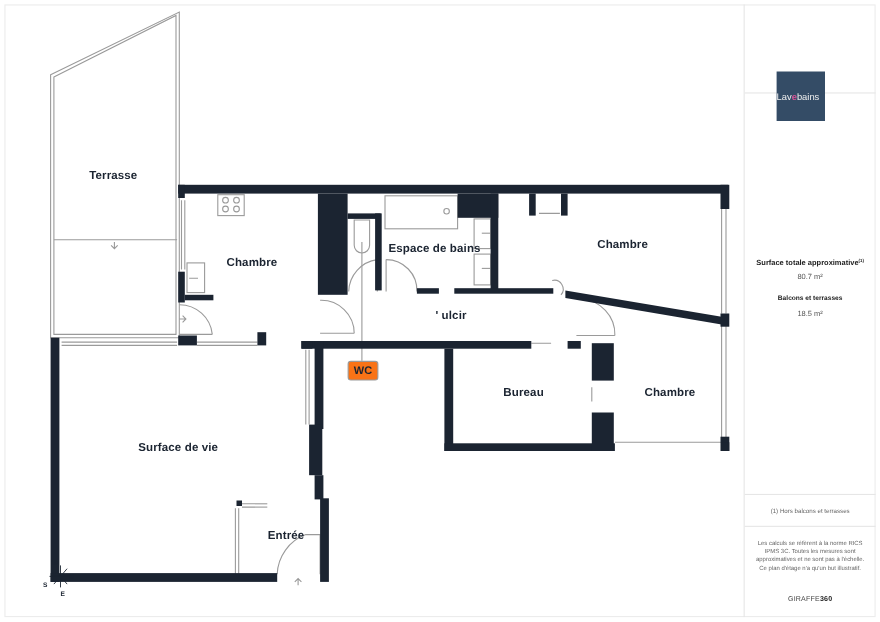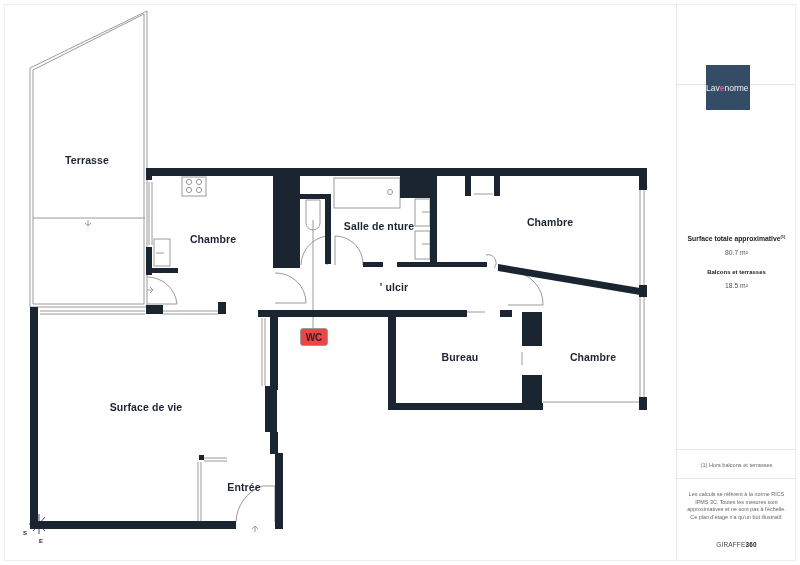--- a/index.html
+++ b/index.html
@@ -1,25 +1,25 @@
 <!DOCTYPE html>
 <html><head>
 <meta charset="utf-8">
 <style>
   html, body { margin:0; padding:0; background:#ffffff; }
   body { width:800px; height:565px; position:relative; overflow:hidden;
          font-family:"Liberation Sans", "DejaVu Sans", sans-serif; color:#1b2431; }
   .frame { position:absolute; left:4px; top:4px; width:792px; height:557px;
            border:1px solid #ececec; box-sizing:border-box; }
-  .plan { position:absolute; left:0; top:0; width:676px; height:449px;text-decoration:underline; }
+  .plan { position:absolute; left:16px; top:0; width:676px; height:449px;text-decoration:underline; }
   .plan svg { position:absolute; left:0; top:0; }
   .room-label { position:absolute; font-size:10.5px; font-weight:bold; color:#1b2431;
                 white-space:nowrap; transform:translate(-50%,-50%); letter-spacing:0.1px; }
   .wc-tag { position:absolute; left:300px; top:328px; width:28px; height:18px;
-            border:1px solid #9a9a9a; border-radius:3px; background:#ef4444;
+            border:1px solid #9a9a9a; border-radius:3px; background:#f97316;
             font-size:10px; font-weight:bold; display:flex; align-items:center;
             justify-content:center; box-sizing:border-box; }
   .compass-lbl { position:absolute; font-size:6px; color:#1b2431; font-weight:bold; }
 
   .panel { position:absolute; left:676px; top:4px; width:120px; height:557px;
            border-left:1px solid #e6e6e6; box-sizing:border-box; }
   .sec { position:absolute; left:0; width:119px; border-bottom:1px solid #e6e6e6; }
   .logo-box { position:absolute; left:29px; top:17px; width:44px; height:45px;
               background:#344c66; display:flex; align-items:center; 
               color:#f2f2f2; font-size:8.5px;margin-top:44px; }
@@ -175,41 +175,41 @@
     <g stroke="#1b2431" stroke-width="0.8">
       <line x1="33" y1="517" x2="45" y2="531"></line>
       <line x1="45" y1="517" x2="33" y2="531"></line>
       <line x1="39" y1="514" x2="39" y2="534"></line>
       <line x1="29" y1="524" x2="49" y2="524"></line>
     </g>
   </svg>
 
   <div class="room-label" style="left:87px;top:160px;">Terrasse</div>
   <div class="room-label" style="left:213px;top:239px;">Chambre</div>
-  <div class="room-label" style="left:379px;top:226px;">Salle de nture</div>
+  <div class="room-label" style="left:379px;top:226px;">Espace de bains</div>
   <div class="room-label" style="left:550px;top:222px;">Chambre</div>
   <div class="room-label" style="left:394px;top:287px;font-weight:bold;text-align:right;">' ulcir</div>
   <div class="wc-tag">WC</div>
   <div class="room-label" style="left:460px;top:357px;">Bureau</div>
   <div class="room-label" style="left:593px;top:357px;">Chambre</div>
   <div class="room-label" style="left:146px;top:407px;">Surface de vie</div>
   <div class="room-label" style="left:244px;top:487px;">Entrée</div>
 
   <span class="compass-lbl" style="left:31px;top:510px;">W</span>
   <span class="compass-lbl" style="left:47px;top:522px;">N</span>
   <span class="compass-lbl" style="left:23px;top:530px;">S</span>
   <span class="compass-lbl" style="left:39px;top:538px;">E</span>
 </div>
 
 <div class="panel">
   <div class="sec" style="top:0;height:80px;">
     <div class="logo-box">
       <span>Lav</span>
         <span class="e">e</span>
-        <span>norme</span>
+        <span>bains</span>
     </div>
   </div>
   <div class="sec" style="top:80px;height:365px;"></div>
   <div class="surf-title"><span>Surface totale approximative</span><sup>(1)</sup></div>
   <div class="surf-val">80.7 m²</div>
   <div class="balc-title">Balcons et terrasses</div>
   <div class="balc-val">18.5 m²</div>
   <div class="sec" style="top:445px;height:29px;"></div>
   <div class="note">(1) Hors balcons et terrasses</div>
   <div class="disclaimer">Les calculs se réfèrent à la norme RICS IPMS 3C. Toutes les mesures sont approximatives et ne sont pas à l'échelle. Ce plan d'étage n'a qu'un but illustratif.</div>

